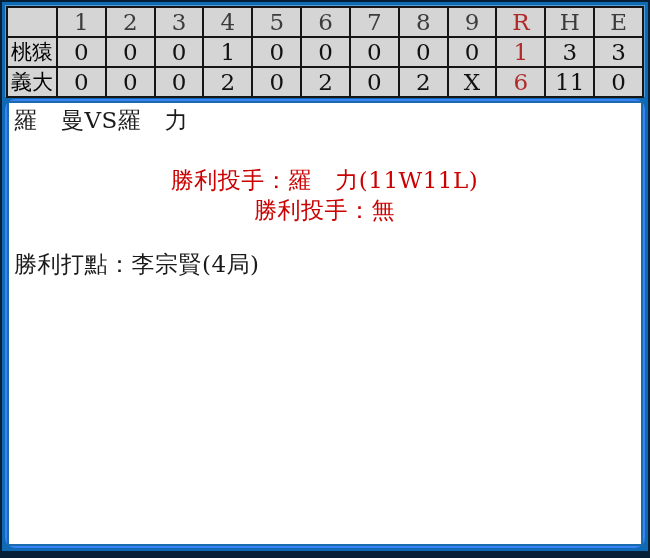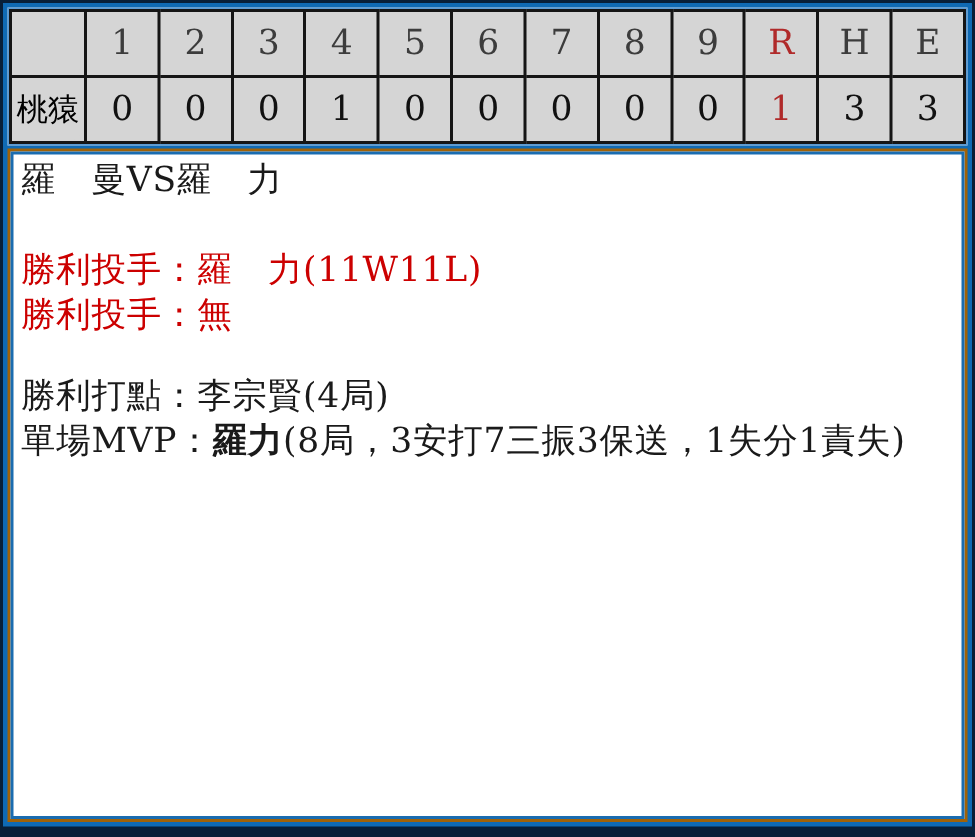--- a/index.html
+++ b/index.html
@@ -33,38 +33,39 @@
     padding:0;
     overflow:hidden;
   }
   table.scoreboard tr{height:30px;}
   table.scoreboard td.hdr{color:#3c3c3c;}
   table.scoreboard td.team{font-size:21px;color:#000;border-radius:15px;}
   table.scoreboard td.red{color:#b02a2a;}
   
   .text-box{
     position:absolute;left:3px;top:97px;right:3px;bottom:3px;
-    background:#a16207;
+    background:#3b82f6;
+    border-radius:10px;
   }
   .text-inner{
     position:absolute;left:2px;top:2px;right:2px;bottom:2px;
     border:2px solid #1a6cb0;
     background:#ffffff;
     padding:2px 6px 0 5px;
     box-sizing:border-box;
     overflow:hidden;
   }
   .line{
     font-size:23px;line-height:30px;
     letter-spacing:0.5px;
     color:#1a1a1a;
     white-space:nowrap;
   }
   .line.matchup{margin-bottom:30px;}
-  .line.red{color:#cc0000;}
+  .line.red{color:#cc0000;text-align:center;}
   .black-block{margin-top:24px;}
   .mvp-name{font-weight:bold;}
 </style>
 </head>
 <body>
 
 <div class="window">
   <div class="blue-frame">
 
     <div class="table-wrap">
@@ -108,34 +109,48 @@
           <td>1</td>
           <td>0</td>
           <td>0</td>
           <td>0</td>
           <td>0</td>
           <td>0</td>
           <td class="red">1</td>
           <td>3</td>
           <td>3</td>
         </tr>
+        <tr>
+          <td class="team">義大</td>
+          <td>0</td>
+          <td>0</td>
+          <td>0</td>
+          <td>2</td>
+          <td>0</td>
+          <td>2</td>
+          <td>0</td>
+          <td>2</td>
+          <td>X</td>
+          <td class="red">6</td>
+          <td>11</td>
+          <td>0</td>
+        </tr>
       </tbody>
         </table>
     </div>
 
     <div class="text-box">
       <div class="text-inner">
         <div class="line matchup">羅　曼VS羅　力</div>
 
         <div class="red-block">
           <div class="line red">勝利投手：羅　力(11W11L)</div>
           <div class="line red">勝利投手：無</div>
         </div>
 
         <div class="black-block">
           <div class="line">勝利打點：李宗賢(4局)</div>
-          <div class="line"><span>單場MVP：</span><span class="mvp-name">羅力</span><span>(8局，3安打7三振3保送，1失分1責失)</span></div>
         </div>
       </div>
     </div>
 
   </div>
 </div>
 
 </body></html>

